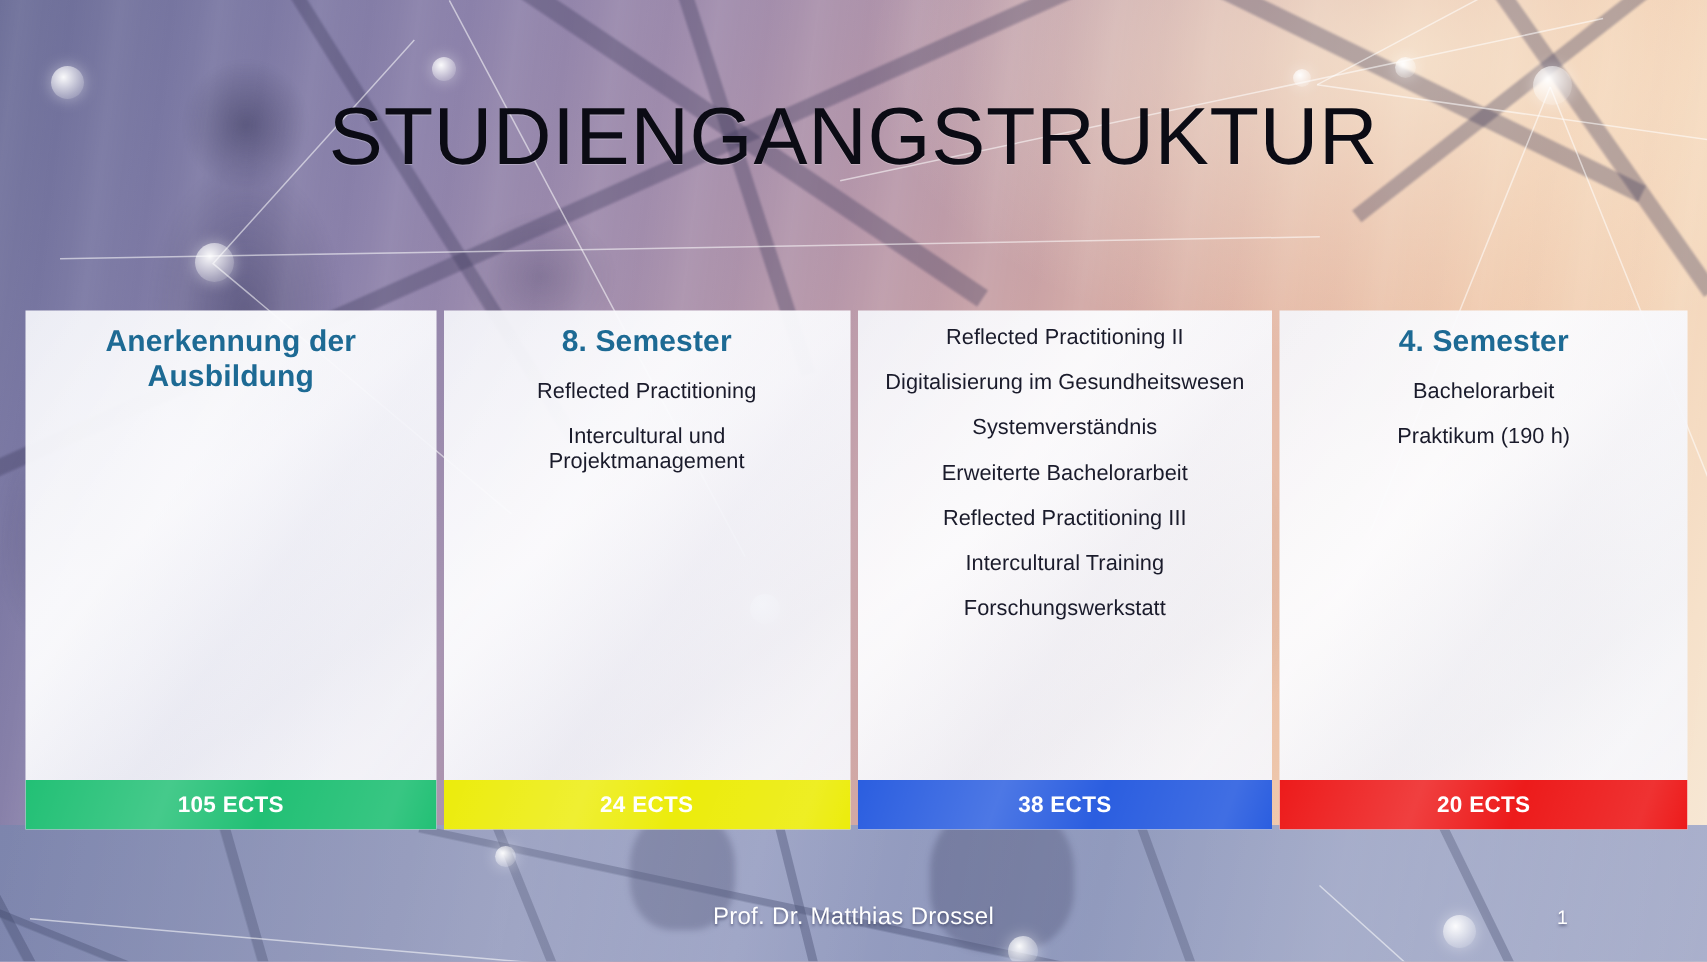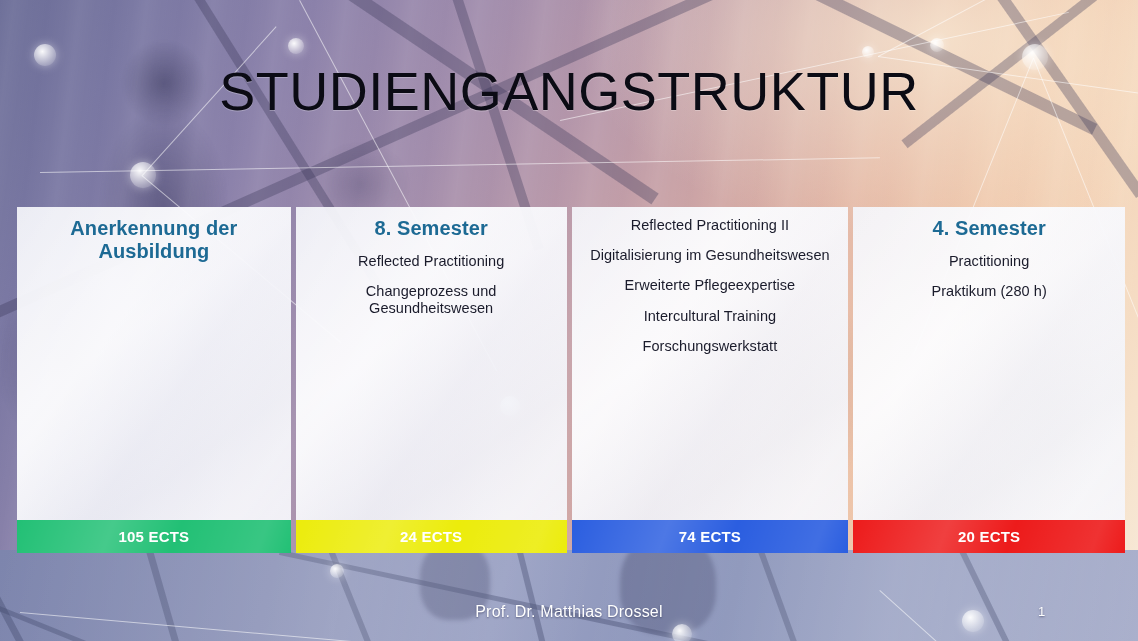--- a/index.html
+++ b/index.html
@@ -235,53 +235,55 @@
         <span>105 ECTS</span>
       </div>
     </div>
 
     <div class="col" style="width:272px;">
       <div class="col-sheen"></div>
       <div class="col-body">
         <div class="col-head">8. Semester</div>
         <div class="col-items">
           <div class="col-item">Reflected Practitioning</div>
-          <div class="col-item">Changeprozess und Gesundheitswesen</div>
+          <div class="col-item">Intercultural und Projektmanagement</div>
         </div>
       </div>
       <div class="ects" style="background:#ecec0b;justify-content:center;">
         <div class="ects-sheen"></div>
         <span>24 ECTS</span>
       </div>
     </div>
 
     <div class="col" style="width:278px;">
       <div class="col-sheen"></div>
       <div class="col-body">
         <div class="col-items">
           <div class="col-item">Reflected Practitioning II</div>
           <div class="col-item">Digitalisierung im Gesundheitswesen</div>
-          <div class="col-item">Erweiterte Pflegeexpertise</div>
+          <div class="col-item">Systemverständnis</div>
+          <div class="col-item">Erweiterte Bachelorarbeit</div>
+          <div class="col-item">Reflected Practitioning III</div>
           <div class="col-item">Intercultural Training</div>
           <div class="col-item">Forschungswerkstatt</div>
         </div>
       </div>
       <div class="ects" style="background:#2b5ee0;">
         <div class="ects-sheen"></div>
-        <span>74 ECTS</span>
+        <span>38 ECTS</span>
       </div>
     </div>
 
     <div class="col" style="width:273px;">
       <div class="col-sheen"></div>
       <div class="col-body">
         <div class="col-head">4. Semester</div>
         <div class="col-items">
-          <div class="col-item">Practitioning</div>
-          <div class="col-item">Praktikum (280 h)</div>
+          <div class="col-item">Bachelorarbeit</div>
+          <div class="col-item">Praktikum (190 h)</div>
         </div>
       </div>
       <div class="ects" style="background:#ed1b1b;">
         <div class="ects-sheen"></div>
         <span>20 ECTS</span>
       </div>
     </div>
 
   </div>
 

